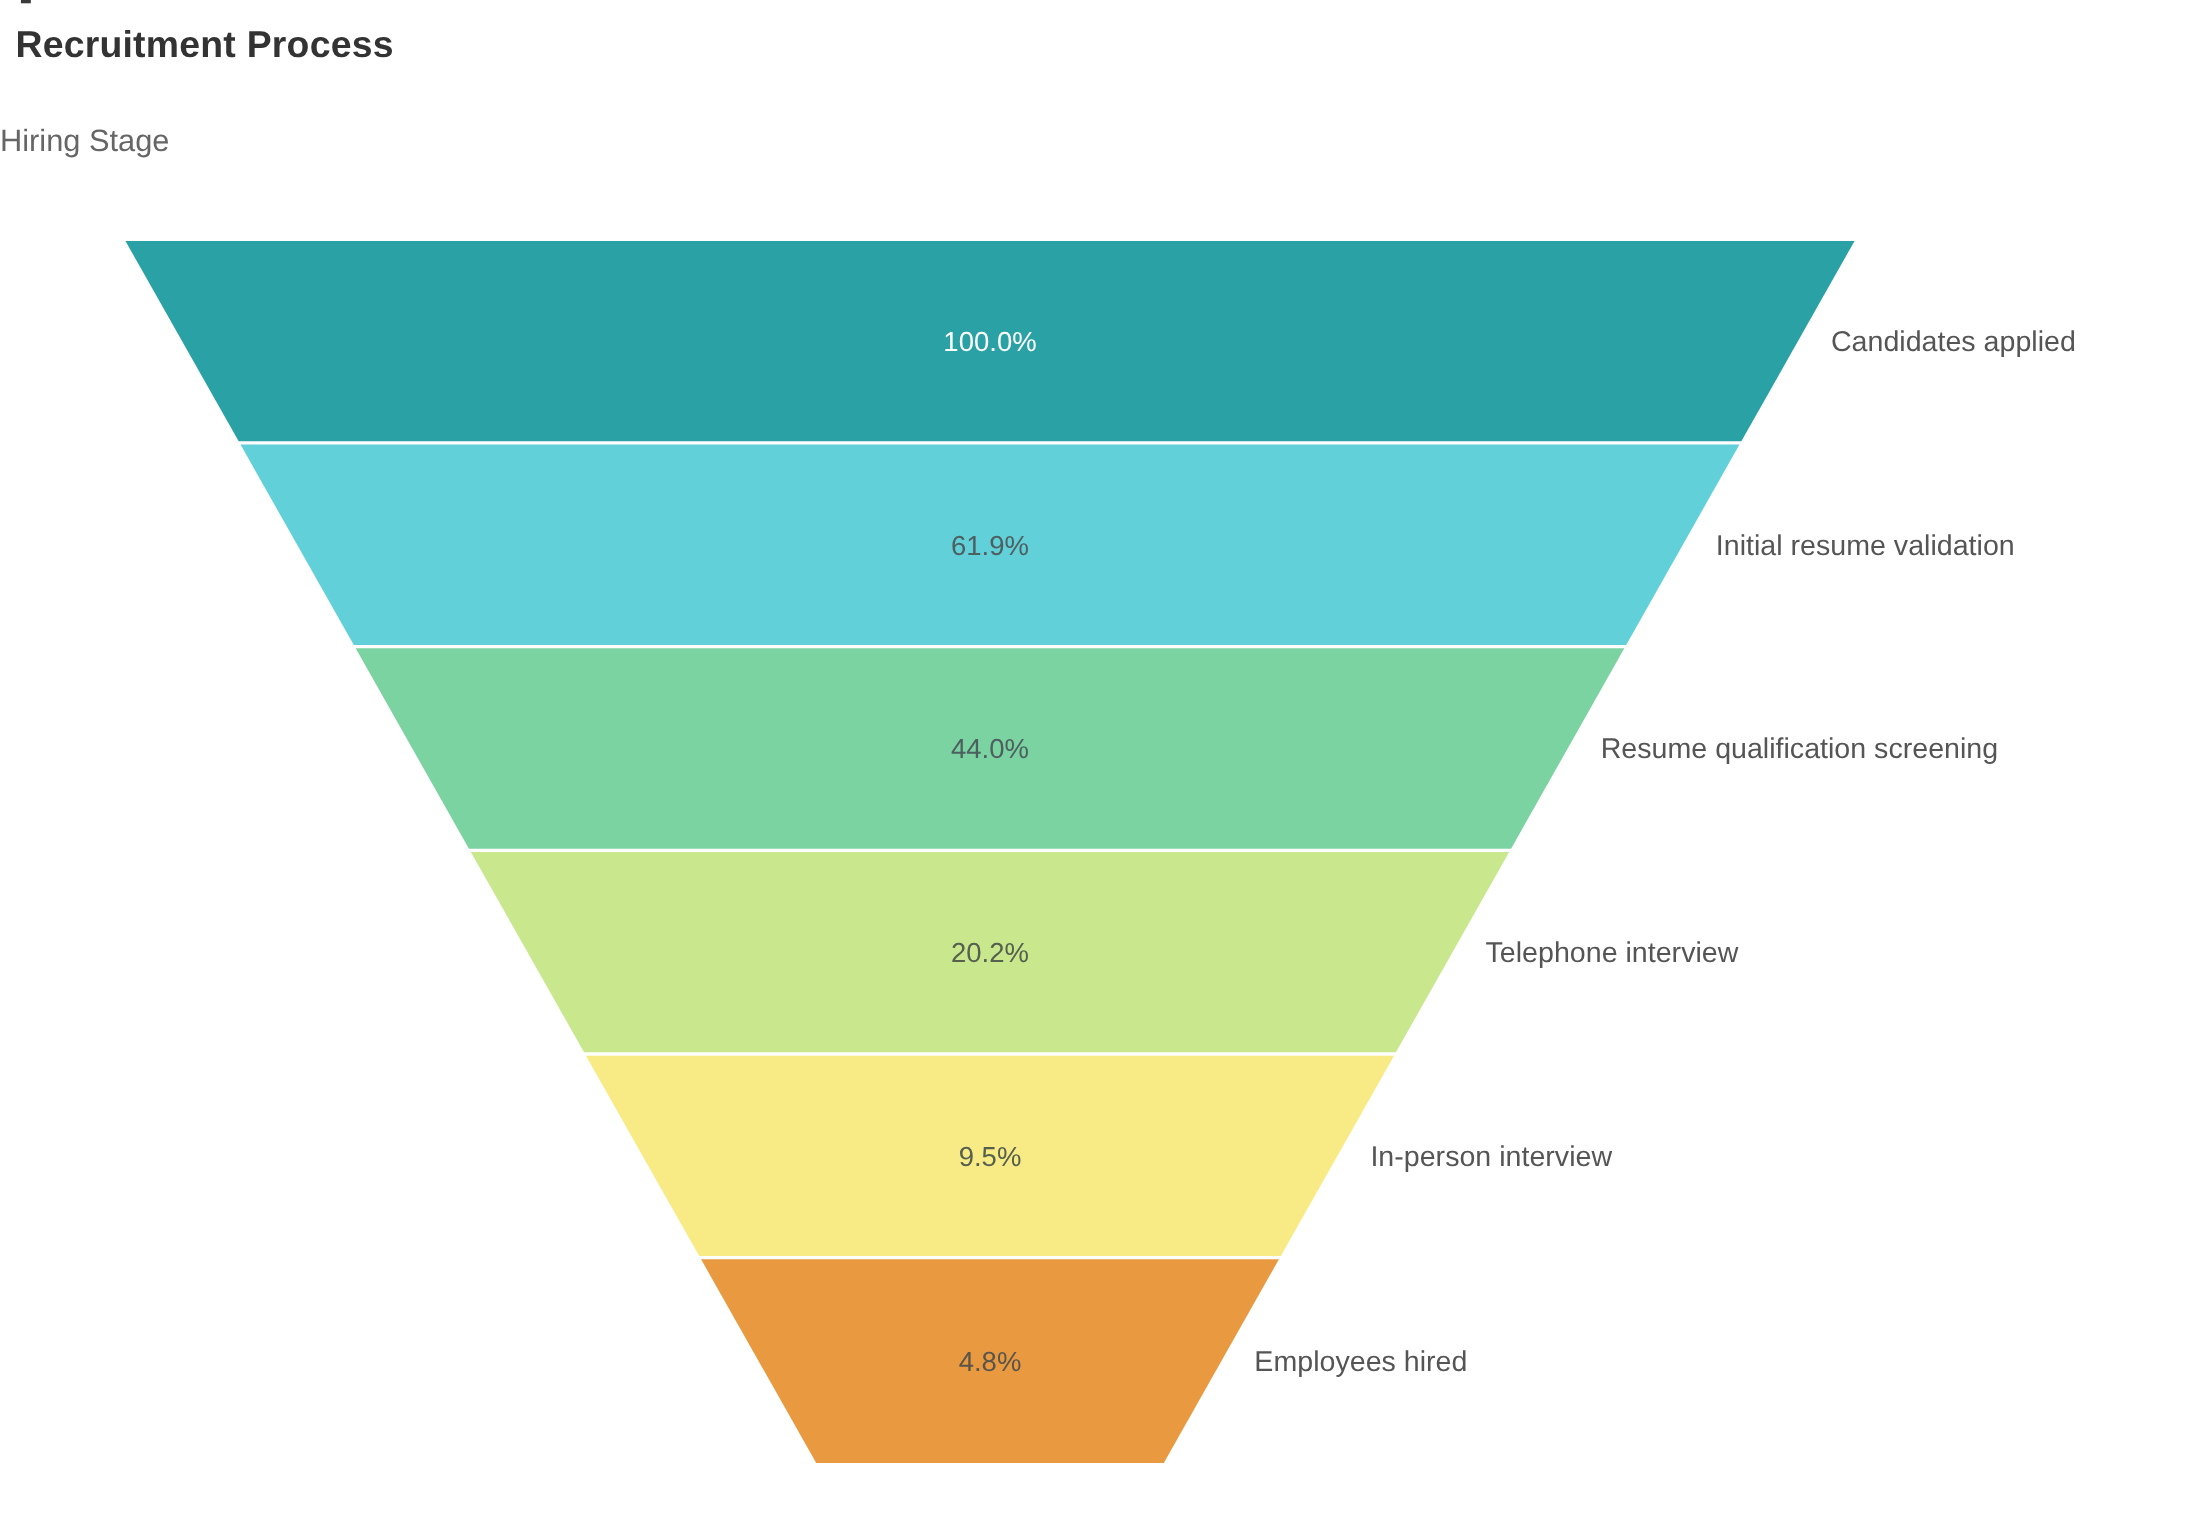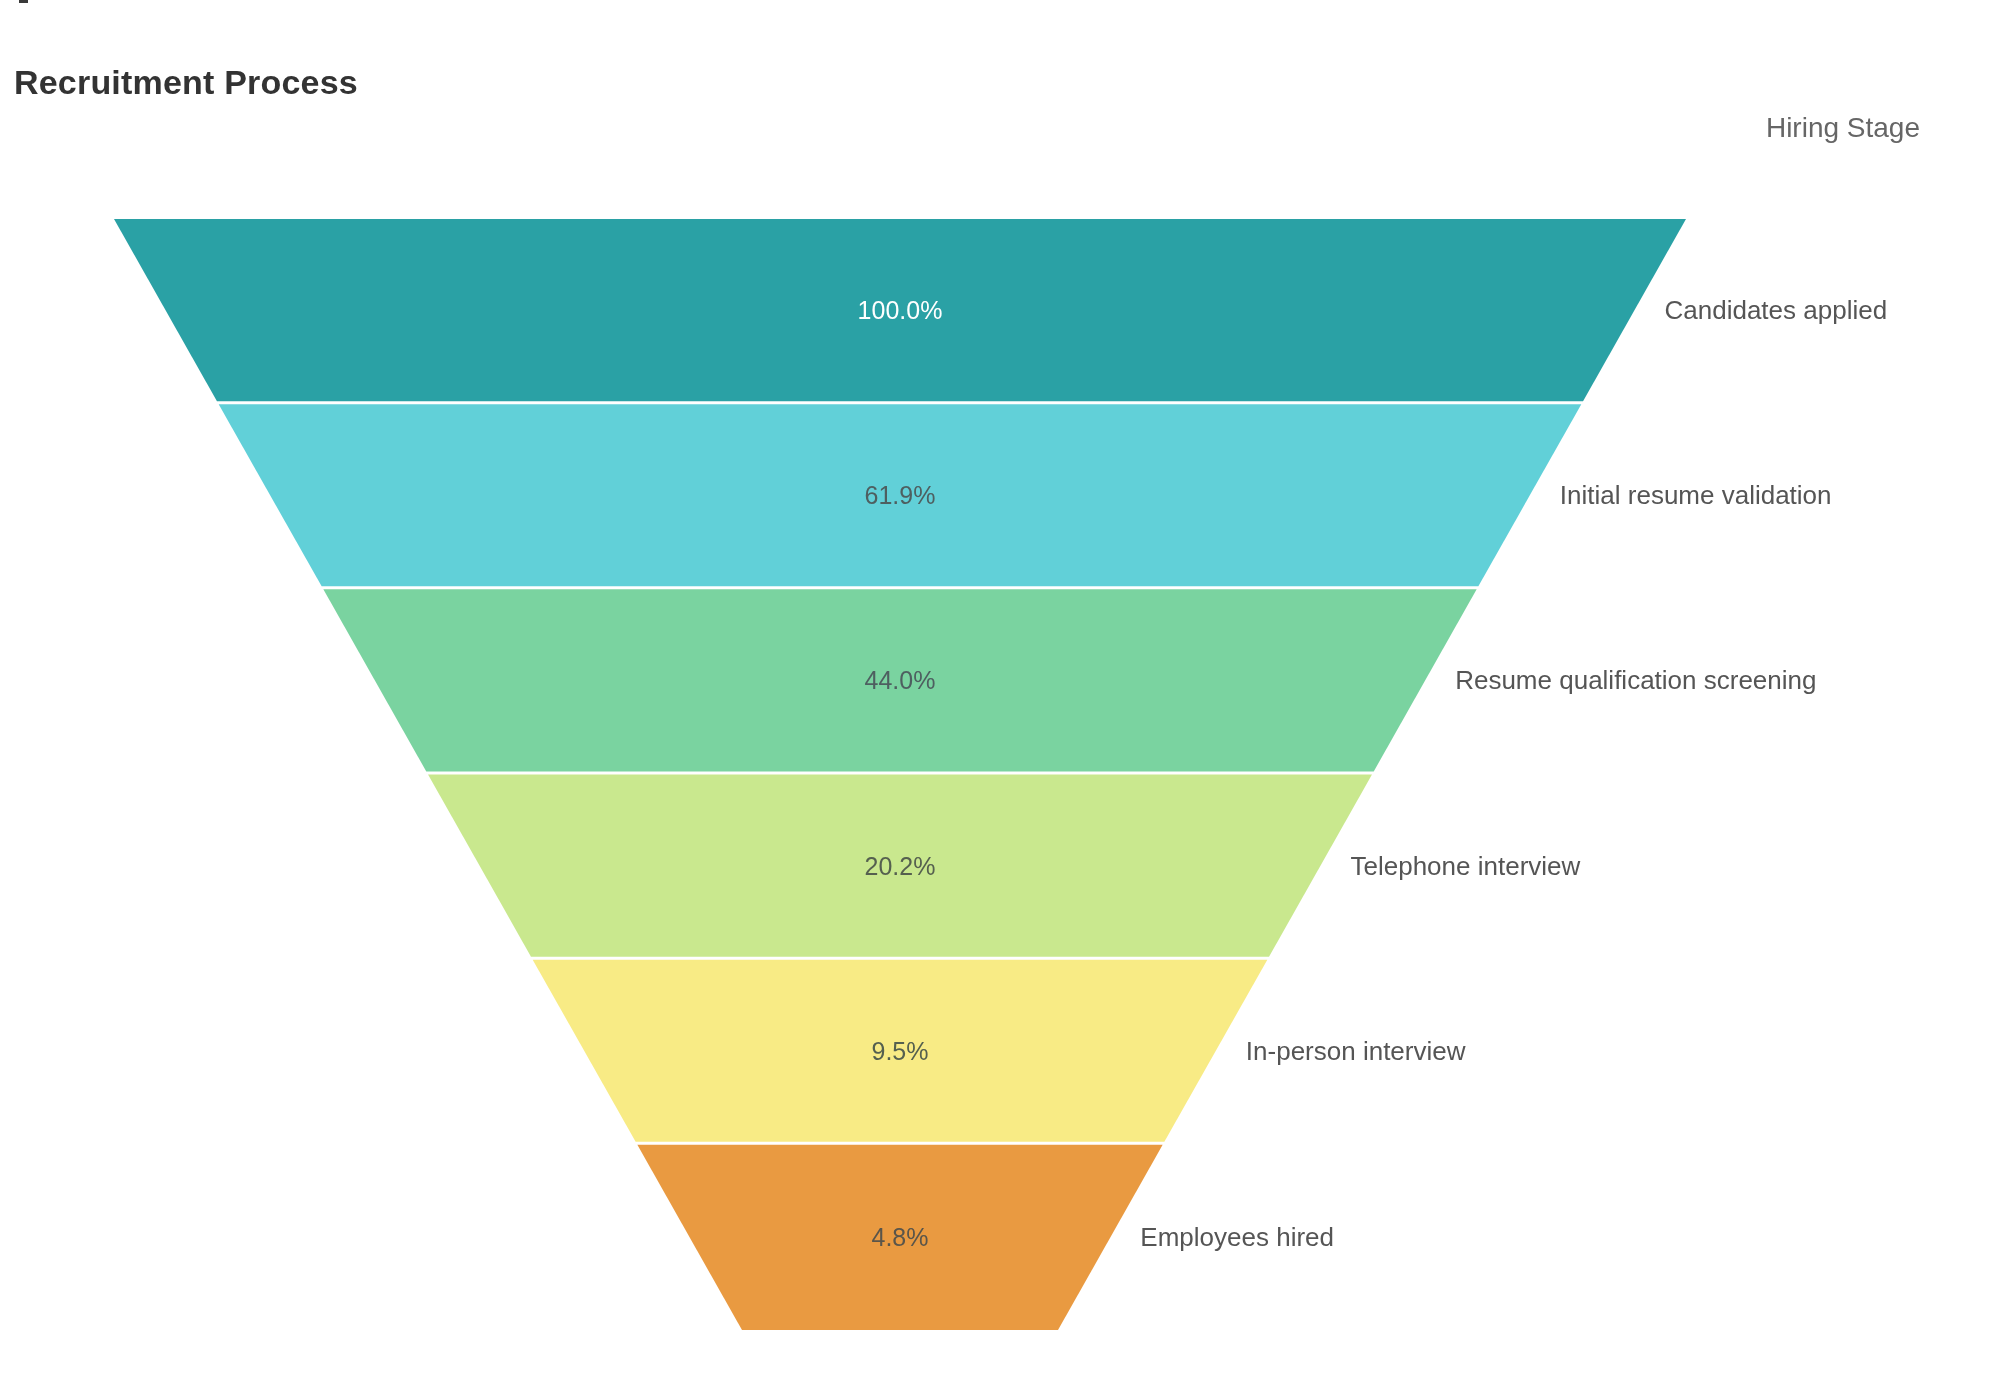--- a/index.html
+++ b/index.html
@@ -24,28 +24,27 @@
     background: #3a3a3a;
   }
   .chart-title {
     position: absolute;
     left: 14px;
     top: 22px;
     font-size: 34px;
     font-weight: bold;
     color: #333333;
     letter-spacing: 0.2px;
-    margin-top: 41px;
   }
   .axis-title {
     position: absolute;
     left: 0;
     top: 112px;
     width: 1920px;
-    text-align: right;
+    text-align: left;
     font-size: 28px;
     color: #666666;
   }
   .funnel-svg {
     position: absolute;
     left: 0;
     top: 0;
   }
   .pct  { font-family: "Liberation Sans", sans-serif; font-size: 25px; }
   .stage{ font-family: "Liberation Sans", sans-serif; font-size: 26px; }

